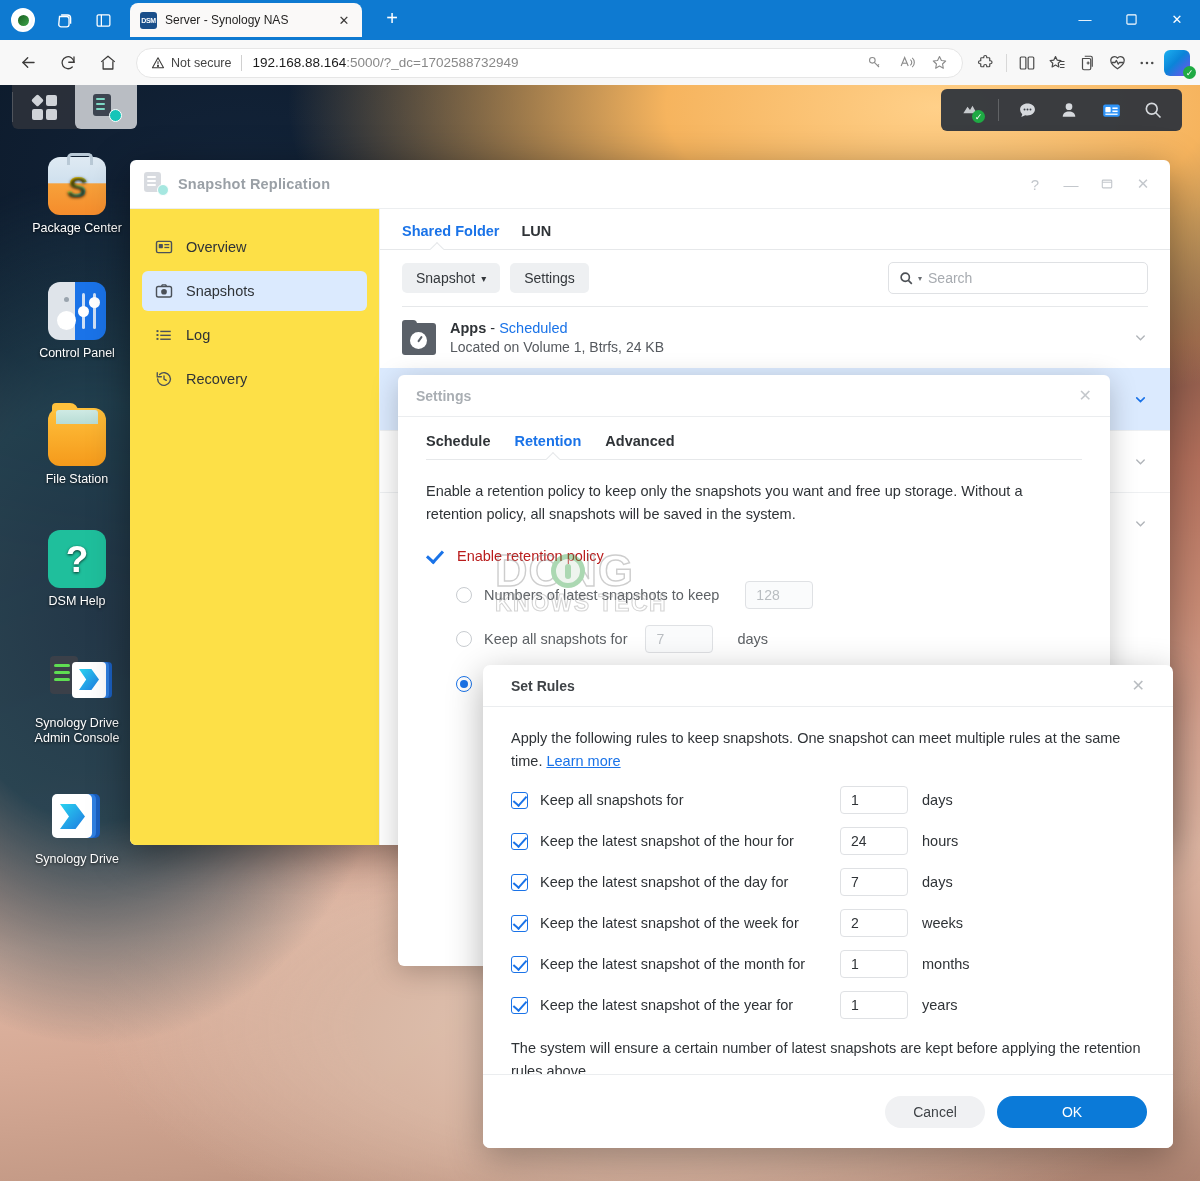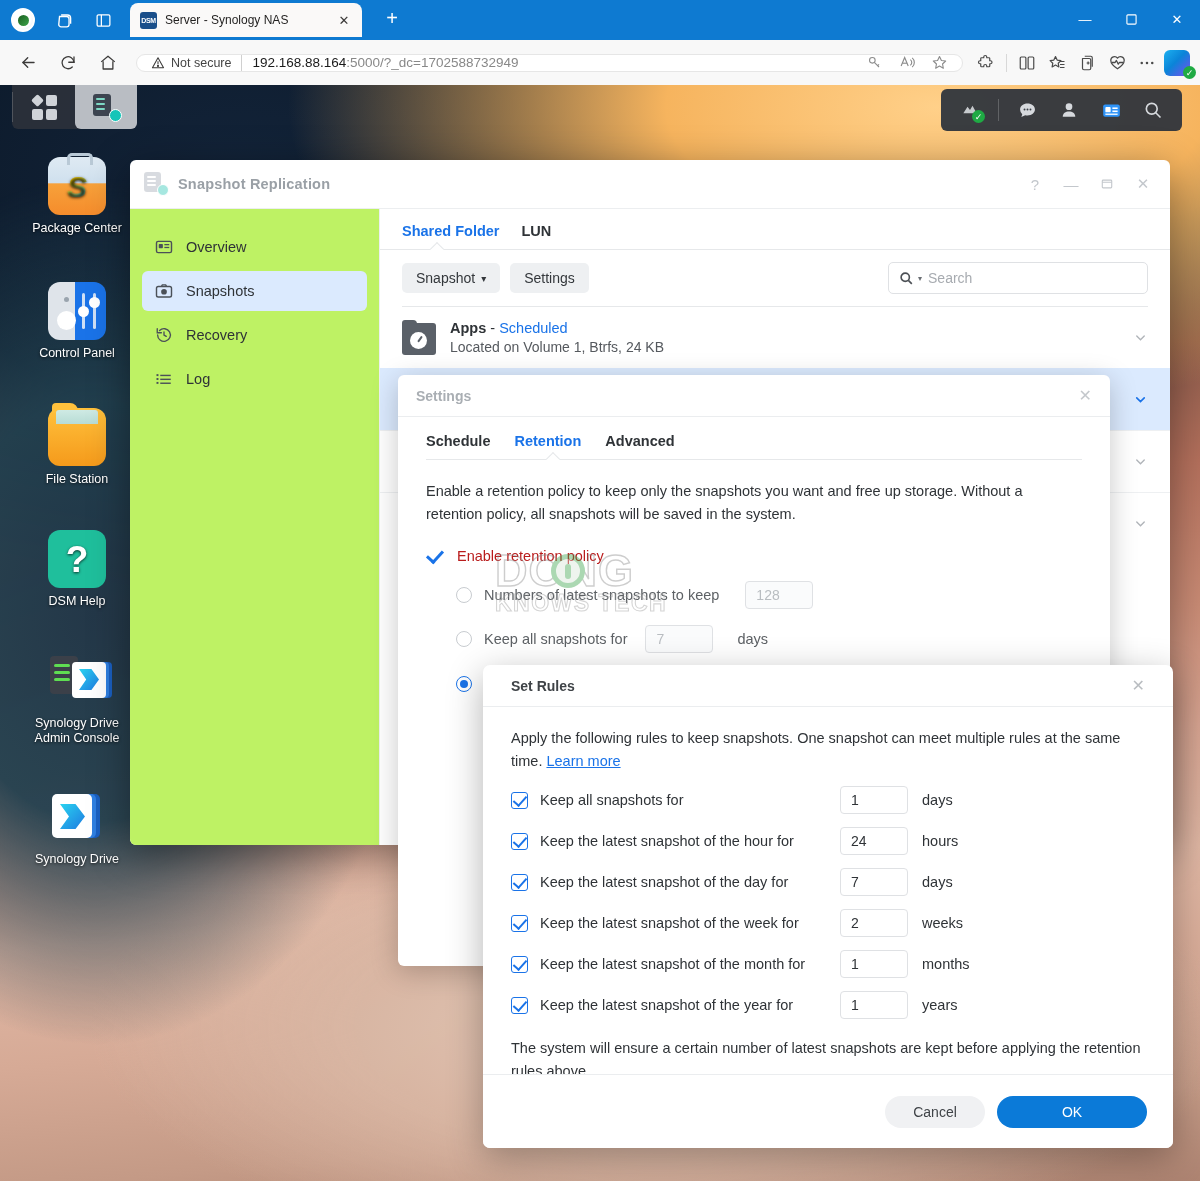--- a/index.html
+++ b/index.html
@@ -63,21 +63,21 @@
   .toolbar {
     position: absolute; top: 40px; left: 0; right: 0; height: 45px;
     background: #f8f8f8;
     display: flex; align-items: center; padding: 0 8px;
   }
   .nav-ico {
     width: 32px; height: 32px; display: flex; align-items: center; justify-content: center;
     color: #3b3a39; margin: 0 4px;
   }
   .omnibox {
-    flex: 1; height: 18px; background: #ffffff; border-radius: 16px;
+    flex: 1; height: 30px; background: #ffffff; border-radius: 16px;
     display: flex; align-items: center; padding: 0 8px 0 14px;
     margin: 0 8px; gap: 6px;
     border: 1px solid #e6e6e6;
   }
   .not-secure { display: flex; align-items: center; gap: 6px; color: #444; font-size: 12.5px; }
   .warn-tri { color: #605e5c; font-size: 13px; }
   .omni-sep { width: 1px; height: 16px; background: #d0d0d0; margin: 0 4px; }
   .url { font-size: 13.5px; color: #1b1b1b; white-space: nowrap; }
   .url .dim { color: #888; }
   .omni-right { margin-left: auto; display: flex; align-items: center; gap: 2px; }
@@ -210,21 +210,21 @@
   .appwin-ico .sv { width:17px;height:20px;background:#b9bfc7;border-radius:3px;position:relative;}
   .appwin-ico .sv i { position:absolute;left:3px;width:9px;height:2px;background:#fff;border-radius:1px;}
   .appwin-ico .sv i:nth-child(1){top:4px;} .appwin-ico .sv i:nth-child(2){top:8px;} .appwin-ico .sv i:nth-child(3){top:12px;}
   .appwin-ico .cb { position:absolute; right:-1px;bottom:0;width:12px;height:12px;border-radius:50%;
      background:#5fd5c8; border:1.5px solid #fff;}
   .appwin-title { font-size: 14.5px; color:#9aa0a6; font-weight:bold; letter-spacing:.2px;}
   .appwin-ctrls { position:absolute; right: 10px; top:0; height:48px; display:flex; align-items:center; gap: 2px;}
   .appwin-ctrls div { width: 34px; height:34px; display:flex;align-items:center;justify-content:center;
      color:#c3c7cc; font-size:15px;}
   .appwin-body { display:flex; height: 637px; border-top: 1px solid #eceef0;}
-  .app-sidebar { width: 250px; padding: 18px 12px; border-right:1px solid #eceef0; background:#bef264;}
+  .app-sidebar { width: 250px; padding: 18px 12px; border-right:1px solid #eceef0; background:#fde047;}
   .side-item {
     display:flex; align-items:center; gap: 12px; height: 40px; padding: 0 12px;
     border-radius: 6px; font-size: 14.5px; color: #2f3337; margin-bottom: 4px;
   }
   .side-item.active { background: #dbeafe; }
   .side-ico { width:20px;height:20px;display:flex;align-items:center;justify-content:center;color:#4b5158;}
   .app-main { flex: 1; position: relative; }
   .main-tabs { display:flex; gap: 22px; padding: 14px 22px 0; font-size:14.5px;}
   .main-tabs .t { padding-bottom: 10px; color:#2f3337; font-weight:bold; position:relative;}
   .main-tabs .t.on { color:#1a73e8; }
@@ -629,41 +629,41 @@
               <svg width="18" height="18" viewBox="0 0 24 24" fill="none" stroke="#4b5158" stroke-width="1.9">
                   <rect x="2" y="6" width="20" height="14" rx="2.4"></rect>
                   <circle cx="12" cy="13" r="3.8" fill="#4b5158" stroke="none"></circle>
                   <path d="M8.5 6l1.3-2.2h4.4L15.5 6"></path>
                 </svg>
             </span>
             <span>Snapshots</span>
           </div>
           <div class="side-item">
             <span class="side-ico">
-              <svg width="18" height="18" viewBox="0 0 24 24" fill="none" stroke="#4b5158" stroke-width="1.8" stroke-linecap="round">
-                  <path d="M3.5 12a8.5 8.5 0 1 0 2.6-6.1"></path>
-                  <path d="M3 3.5V9h5.5"></path>
-                  <path d="M12 7.8V12l3 1.8"></path>
-                </svg>
-            </span>
-            <span>Recovery</span>
-          </div>
-          <div class="side-item">
-            <span class="side-ico">
               <svg width="18" height="18" viewBox="0 0 24 24" fill="#4b5158">
                   <rect x="2" y="5.5" width="2.6" height="2.6"></rect>
                   <rect x="2" y="10.7" width="2.6" height="2.6"></rect>
                   <rect x="2" y="15.9" width="2.6" height="2.6"></rect>
                   <rect x="7" y="6.3" width="14" height="1.9"></rect>
                   <rect x="7" y="11.5" width="14" height="1.9"></rect>
                   <rect x="7" y="16.7" width="14" height="1.9"></rect>
                 </svg>
             </span>
             <span>Log</span>
           </div>
+          <div class="side-item">
+            <span class="side-ico">
+              <svg width="18" height="18" viewBox="0 0 24 24" fill="none" stroke="#4b5158" stroke-width="1.8" stroke-linecap="round">
+                  <path d="M3.5 12a8.5 8.5 0 1 0 2.6-6.1"></path>
+                  <path d="M3 3.5V9h5.5"></path>
+                  <path d="M12 7.8V12l3 1.8"></path>
+                </svg>
+            </span>
+            <span>Recovery</span>
+          </div>
         </div>
 
         <div class="app-main">
           <div class="main-tabs">
             <div class="t on">Shared Folder</div>
             <div class="t">LUN</div>
           </div>
           <div class="tabs-rule">
               <span class="caret"></span>
             </div>

